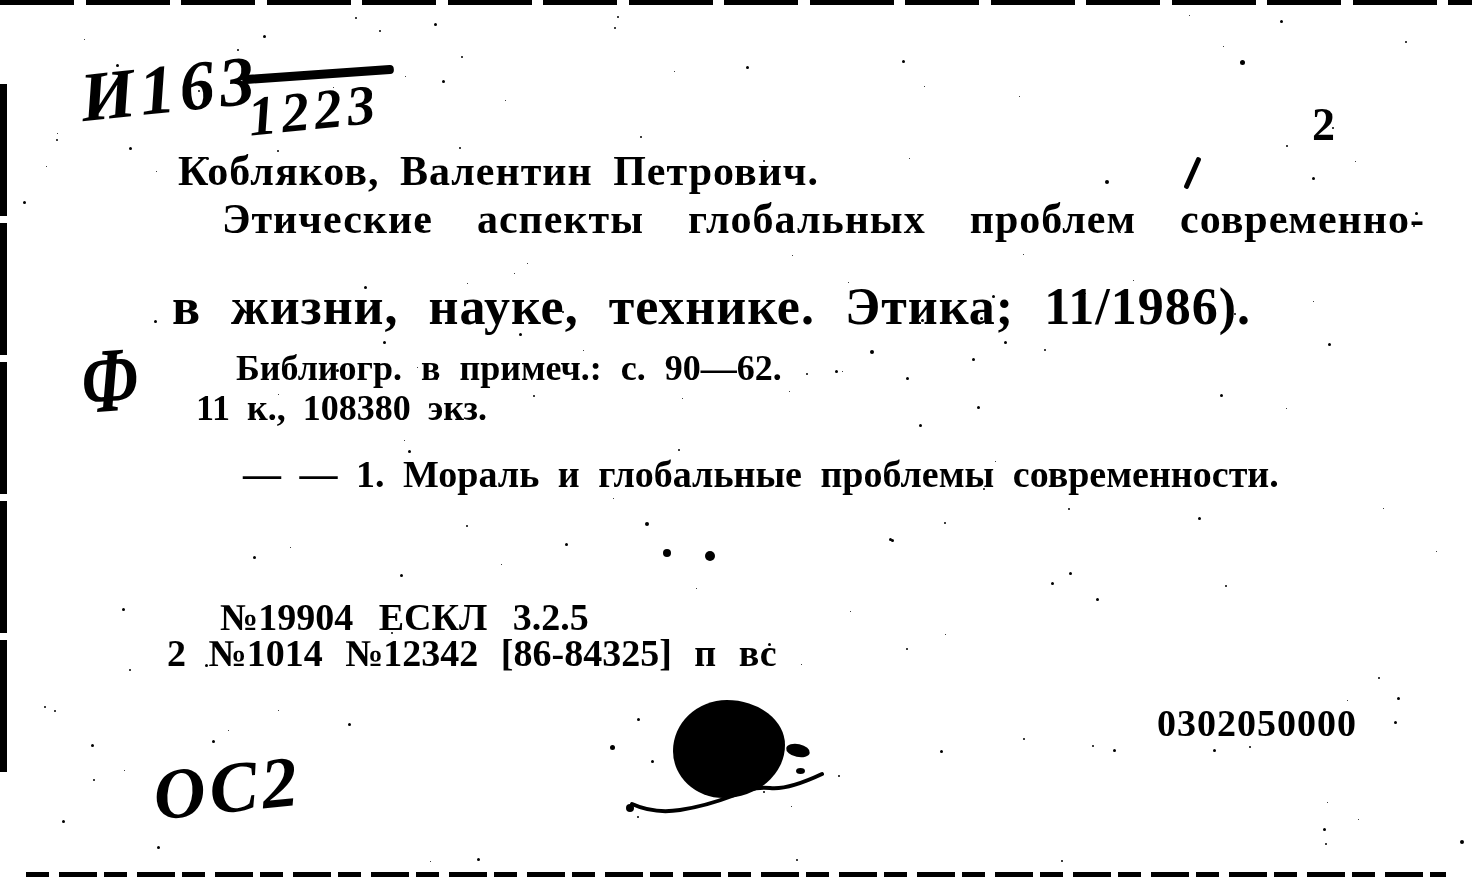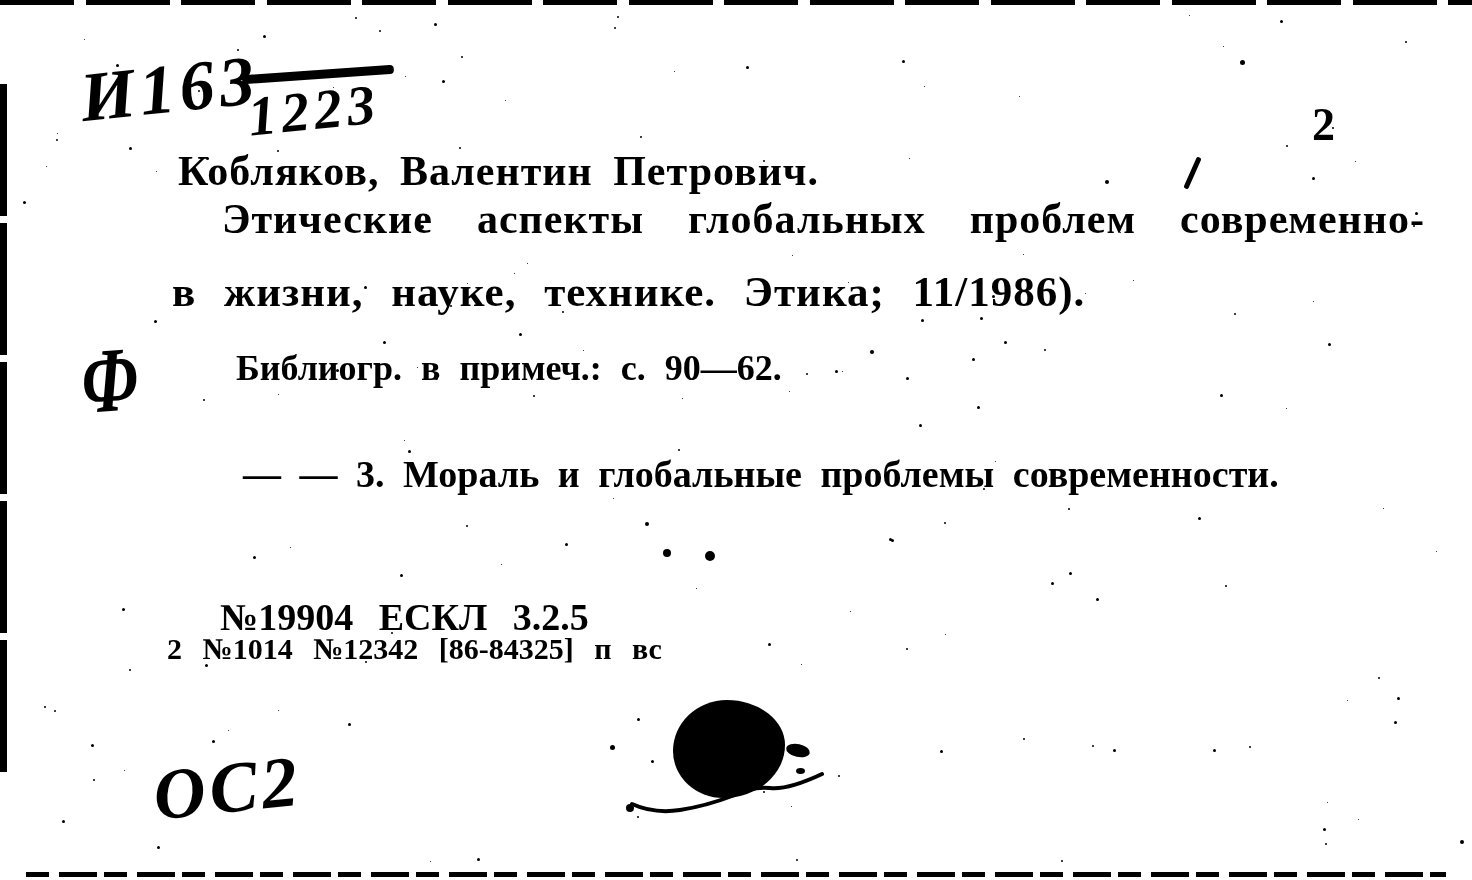--- a/index.html
+++ b/index.html
@@ -32,35 +32,35 @@
     letter-spacing:5px;transform:rotate(-6deg);}
 
   .pagenum{left:1312px;top:102px;font-size:46px;}
   .penstroke{left:1190px;top:156px;width:5px;height:34px;background:#000;transform:rotate(24deg);border-radius:2px;}
 
   
   .author{left:178px;top:150px;font-size:42px;word-spacing:9px;letter-spacing:1px;}
   .descline{font-size:42px;letter-spacing:1px;text-align:justify;text-align-last:justify;white-space:normal;}
   .desc1{left:222px;top:198px;width:1203px;}
   .desc2{left:172px;top:243px;width:1253px;}
-  .desc3{left:172px;top:270px;font-size:43px;word-spacing:16px;letter-spacing:1px;}
+  .desc3{left:172px;top:281px;font-size:52px;word-spacing:16px;letter-spacing:1px;}
 
   .phimark{left:80px;top:336px;font-size:92px;font-style:italic;font-weight:bold;
     transform:scaleX(0.72) rotate(-3deg);transform-origin:left top;}
 
   .biblio{left:236px;top:350px;font-size:36px;word-spacing:10px;}
   .printrun{left:196px;top:390px;font-size:36px;word-spacing:8px;}
 
   .subject{left:243px;top:455px;font-size:38px;word-spacing:9px;}
 
   .udkrow{left:1185px;top:528px;width:165px;display:flex;justify-content:space-between;font-size:38px;font-weight:bold;}
   .bbkrow{left:1162px;top:564px;width:188px;display:flex;justify-content:space-between;font-size:38px;font-weight:bold;}
 
   .acc1{left:220px;top:598px;font-size:38px;word-spacing:16px;}
-  .acc2{left:167px;top:634px;font-size:30px;word-spacing:13px;}
+  .acc2{left:167px;top:634px;font-size:38px;word-spacing:13px;}
   .acc3{left:218px;top:670px;font-size:38px;word-spacing:13px;}
   .catindex{left:1157px;top:704px;font-size:38px;letter-spacing:1px;}
 
   
   .blot{left:673px;top:700px;width:112px;height:98px;background:#000;
     border-radius:48% 52% 55% 45% / 52% 46% 54% 48%;}
   .blot-sat{left:786px;top:744px;width:24px;height:13px;background:#000;border-radius:50%;transform:rotate(12deg);}
   .blot-sat2{left:796px;top:768px;width:9px;height:6px;background:#000;border-radius:50%;}
   .squiggle{left:618px;top:756px;width:215px;height:62px;}
 
@@ -87,27 +87,29 @@
   <div class="abs print pagenum">2</div>
   <div class="abs penstroke"></div>
 
   <div class="abs print author">Кобляков, Валентин Петрович.</div>
   <div class="abs print descline desc1">Этические аспекты глобальных проблем современно-</div>
   <div class="abs print desc3">в жизни, науке, технике. Этика; 11/1986).</div>
 
   <div class="abs phimark">Ф</div>
 
   <div class="abs print biblio">Библиогр. в примеч.: с. 90—62.</div>
-
-  <div class="abs print subject">— — 3. Мораль и глобальные проблемы современности.</div>
+  <div class="abs print printrun">11 к., 108380 экз.</div>
+
+  <div class="abs print subject">— — 1. Мораль и глобальные проблемы современности.</div>
 
 
   <div class="abs print acc1">№19904 ЕСКЛ 3.2.5</div>
   <div class="abs print acc2">2 №1014 №12342 [86-84325] п вс</div>
 
+  <div class="abs print catindex">0302050000</div>
 
   <div class="abs blot"></div>
   <div class="abs blot-sat"></div>
   <div class="abs blot-sat2"></div>
   <svg class="abs squiggle" viewBox="0 0 215 62">
     <path d="M14,48 q22,10 48,6 t52,-14 q20,-10 38,-8 t52,-14" fill="none" stroke="#000" stroke-width="4" stroke-linecap="round"></path>
     <circle cx="12" cy="52" r="4" fill="#000"></circle>
   </svg>
 
   <div class="abs oc2mark">ОС2</div>

